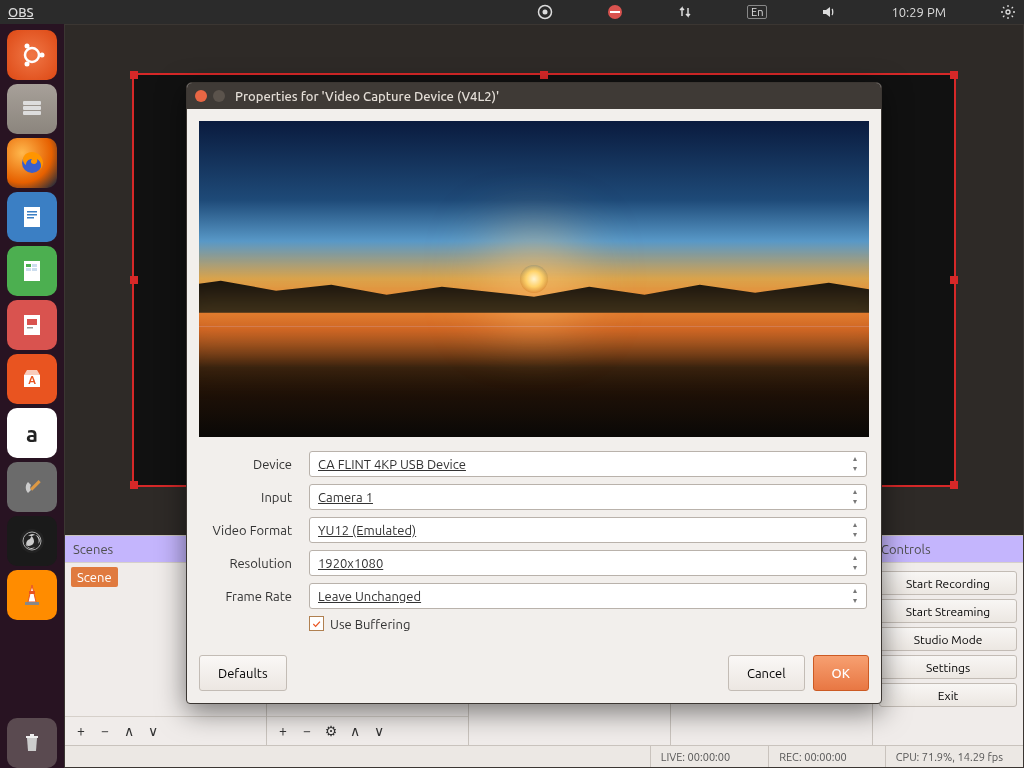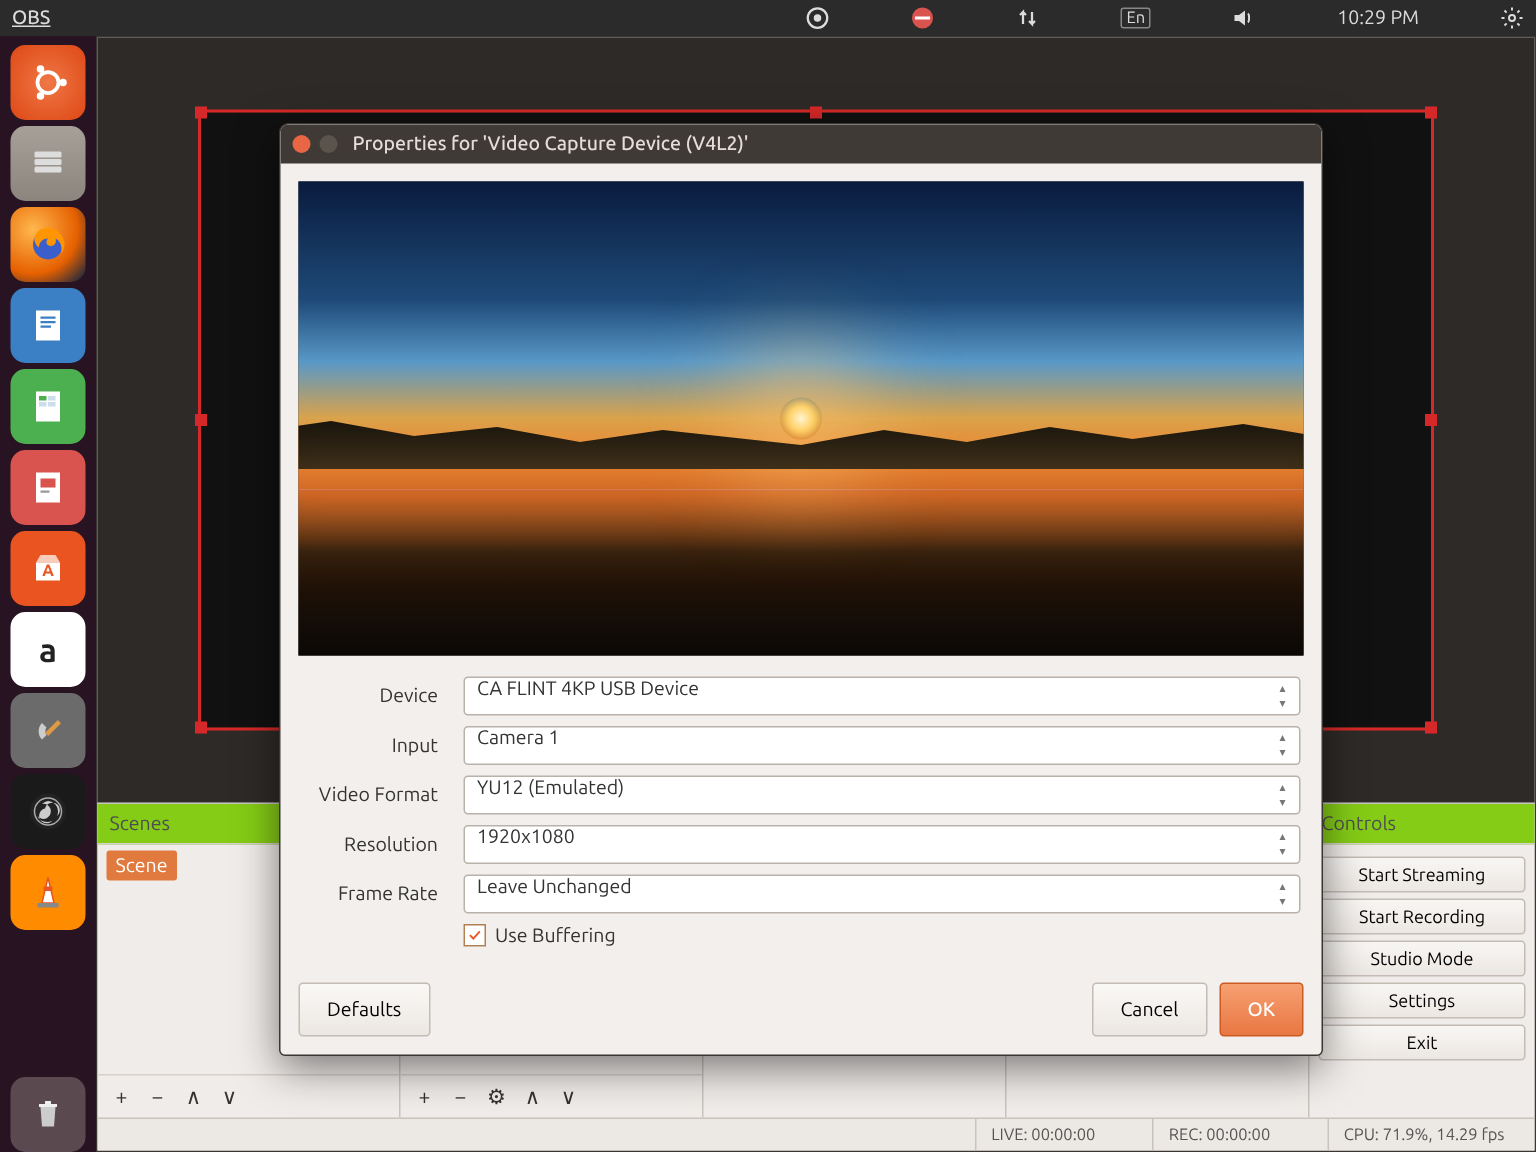--- a/index.html
+++ b/index.html
@@ -39,21 +39,21 @@
 .obs-preview-area { flex: 1; background: #2e2a27; display: flex; align-items: center; justify-content: center; position: relative; min-height: 420px; }
 .preview-inner { width: 820px; height: 410px; background: #111; position: relative; outline: 2px solid #d62828; }
 .preview-inner .handle { position: absolute; width: 8px; height: 8px; background: #d62828; }
 .preview-inner .h-tl{top:-4px;left:-4px}.preview-inner .h-tr{top:-4px;right:-4px}.preview-inner .h-bl{bottom:-4px;left:-4px}.preview-inner .h-br{bottom:-4px;right:-4px}
 .preview-inner .h-tm{top:-4px;left:calc(50% - 4px)}.preview-inner .h-bm{bottom:-4px;left:calc(50% - 4px)}
 .preview-inner .h-ml{top:calc(50% - 4px);left:-4px}.preview-inner .h-mr{top:calc(50% - 4px);right:-4px}
 
 .obs-panels { height: 210px; background: #f0ecea; display: flex; border-top: 1px solid #c9c3bd; }
 .panel { flex: 1; border-right: 1px solid #c9c3bd; display: flex; flex-direction: column; }
 .panel:last-child { border-right: none; flex: 0 0 150px; }
-.panel-title { font-size: 13px; color: #4e4e4e; padding: 6px 8px; border-bottom: 1px solid #d6d0ca; background:#84cc16; }
+.panel-title { font-size: 13px; color: #4e4e4e; padding: 6px 8px; border-bottom: 1px solid #d6d0ca; background:#c4b5fd; }
 .panel-body { flex: 1; padding: 4px 6px; overflow: hidden; font-size: 13px; }
 .scene-item { background: #e07a3f; color: #fff; padding: 3px 6px; border-radius: 2px; display:inline-block; margin-bottom:4px; }
 .panel-toolbar { display:flex; gap:4px; padding:4px 6px; border-top:1px solid #d6d0ca; }
 .panel-toolbar .tb-btn { width:20px; height:20px; display:flex; align-items:center; justify-content:center; font-size:14px; color:#333; cursor:pointer; }
 
 .controls { padding: 8px 6px; display:flex; flex-direction:column; gap:4px; }
 .controls button { height: 24px; font-size: 12px; background: linear-gradient(#f8f6f4,#ece7e2); border: 1px solid #c3bcb5; border-radius: 3px; cursor: pointer; }
 
 .obs-statusbar { height: 22px; background: #ece8e4; border-top: 1px solid #c9c3bd; display: flex; align-items: center; justify-content: flex-end; gap: 28px; padding: 0 10px; font-size: 11px; color: #555; }
 .obs-statusbar .cell { border-left: 1px solid #c9c3bd; padding: 0 10px; height: 100%; display: flex; align-items: center; }
@@ -69,21 +69,21 @@
 .sunset-sky::after { content:""; position:absolute; left:0; right:0; top:65%; height:1px; background: rgba(255,255,255,0.25); box-shadow: 0 0 40px 30px rgba(255,200,100,0.25); }
 .sun { position:absolute; left:50%; top:50%; width:28px; height:28px; margin:-14px 0 0 -14px; border-radius:50%; background: radial-gradient(#fff7d6, #ffd36b 40%, rgba(255,160,60,0) 70%); box-shadow: 0 0 60px 30px rgba(255,200,120,0.6); }
 .hills { position:absolute; left:0; right:0; top:48%; height:40px; }
 .hills::before, .hills::after { content:""; position:absolute; bottom:0; width:55%; height:100%; background: #0e0b08; }
 .hills::before { left:-5%; clip-path: polygon(0 100%, 0 40%, 15% 20%, 30% 45%, 45% 30%, 60% 55%, 75% 35%, 100% 60%, 100% 100%); }
 .hills::after { right:-5%; clip-path: polygon(0 60%, 15% 35%, 30% 55%, 45% 30%, 60% 50%, 80% 25%, 100% 55%, 100% 100%, 0 100%); }
 
 .form { padding: 14px 2px 2px; }
 .form-row { display: flex; align-items: center; margin-bottom: 7px; }
 .form-row label { width: 108px; text-align: right; padding-right: 17px; font-size: 13px; color: #333; }
-.form-row .select { flex: 1; height: 26px; background: #fff; border: 1px solid #b9b2ab; border-radius: 3px; display: flex; align-items: flex-start; padding: 0 8px; font-size: 13px; color: #333; position: relative; cursor: pointer; }
+.form-row .select { flex: 1; height: 26px; background: #fff; border: 1px solid #b9b2ab; border-radius: 3px; display: flex; align-items: center; padding: 0 8px; font-size: 13px; color: #333; position: relative; cursor: pointer; text-decoration: underline; }
 .form-row .select .spinner { position:absolute; right:4px; top:3px; bottom:3px; width:14px; display:flex; flex-direction:column; justify-content:space-between; }
 .form-row .select .spinner span { font-size:8px; color:#777; line-height:8px; text-align:center; }
 .check-row { padding-left: 108px; display: flex; align-items: center; gap: 6px; font-size: 13px; color:#333; margin-top: 4px; }
 .check-row .cb { width:15px; height:15px; border:1px solid #b08050; background:#fff; display:flex; align-items:center; justify-content:center; color:#e95420; font-size:11px; font-weight:bold; }
 
 .dialog-footer { display: flex; padding: 10px 12px 12px; gap: 8px; }
 .dialog-footer .spacer { flex: 1; }
 .dialog-footer button { height: 36px; padding: 0 18px; font-size: 13px; border: 1px solid #c3bcb5; border-radius: 3px; background: linear-gradient(#faf8f6,#ece7e2); cursor: pointer; }
 .dialog-footer button.primary { background: linear-gradient(#f7a071,#e87743); border-color:#cc5a23; color:#fff; font-weight:500; }
 </style>
@@ -254,22 +254,22 @@
       <div class="panel-title">Mixer</div>
       <div class="panel-body"></div>
     </div>
     <div class="panel">
       <div class="panel-title">Scene Transitions</div>
       <div class="panel-body"></div>
     </div>
     <div class="panel">
       <div class="panel-title">Controls</div>
       <div class="controls">
+        <button>Start Recording</button>
         <button>Start Streaming</button>
-        <button>Start Recording</button>
         <button>Studio Mode</button>
         <button>Settings</button>
         <button>Exit</button>
       </div>
     </div>
   </div>
 
   <div class="obs-statusbar">
     <div class="cell">LIVE: 00:00:00</div>
     <div class="cell">REC: 00:00:00</div>

